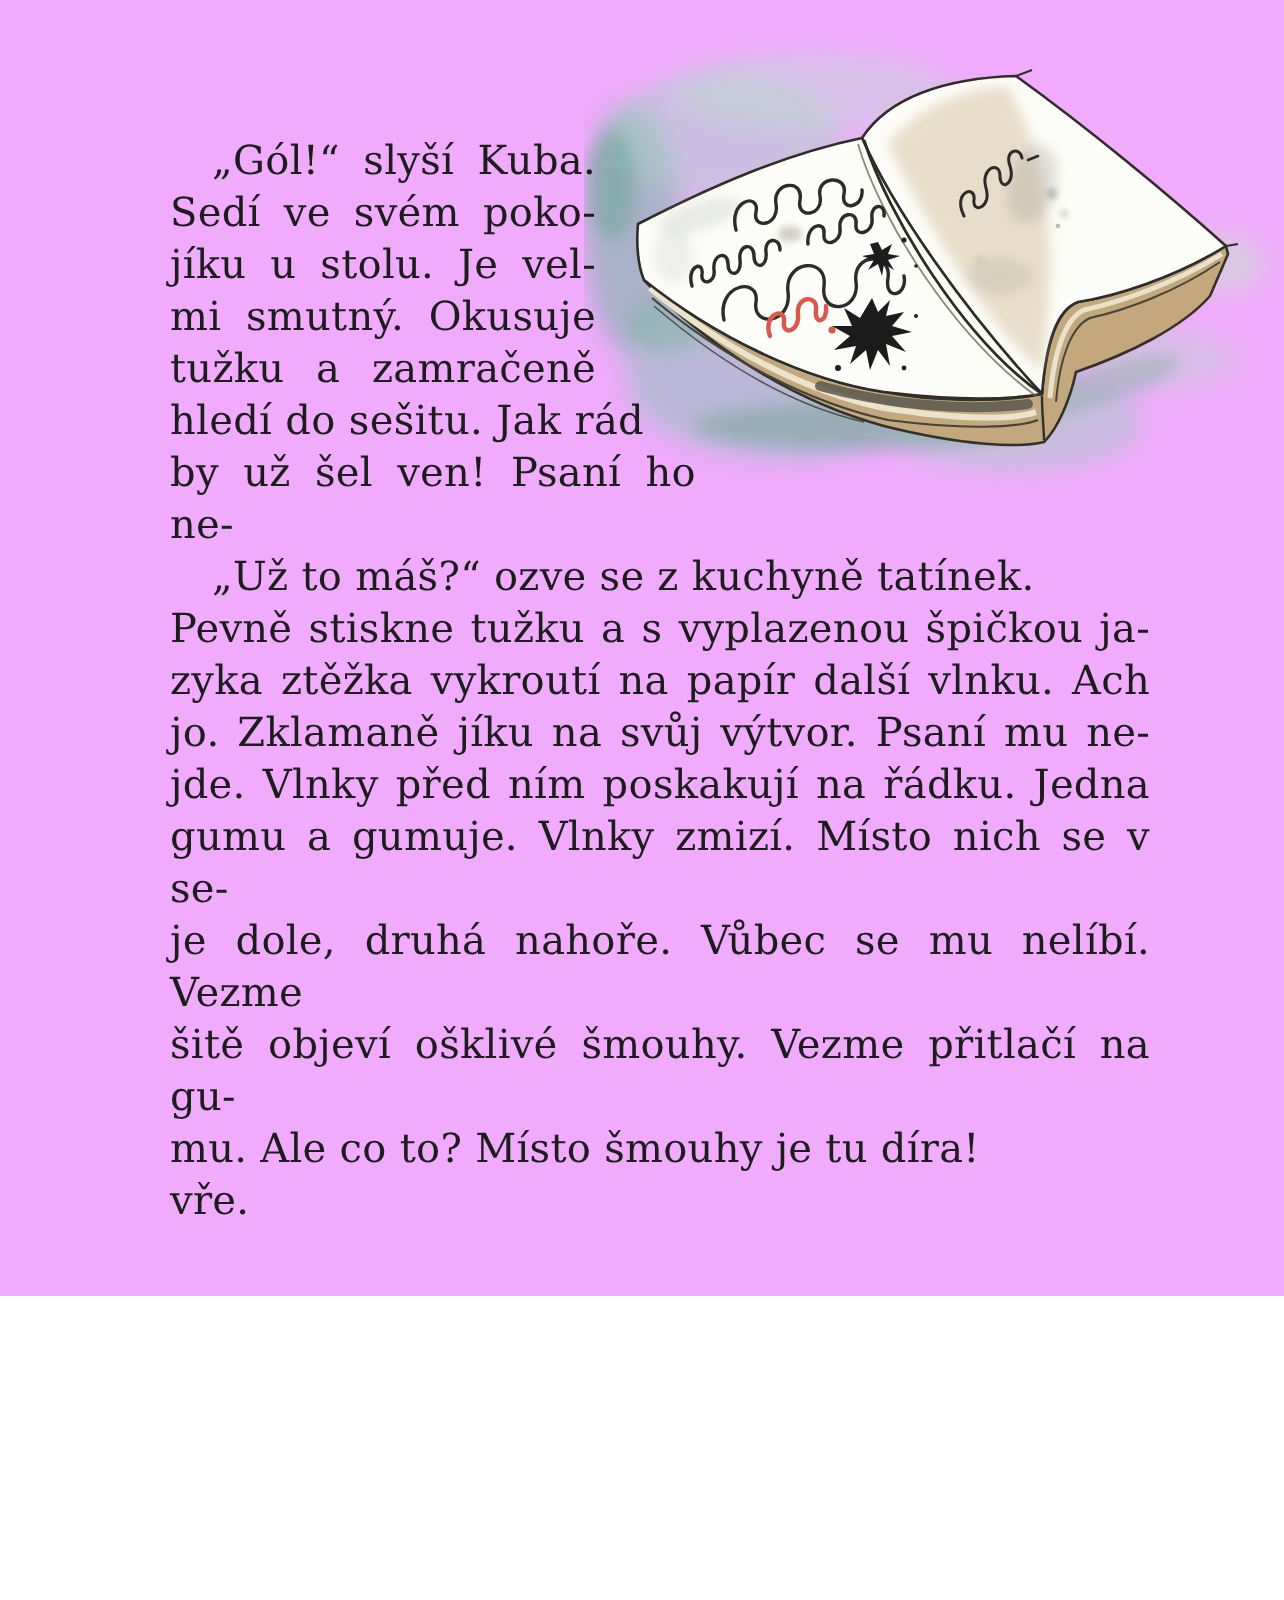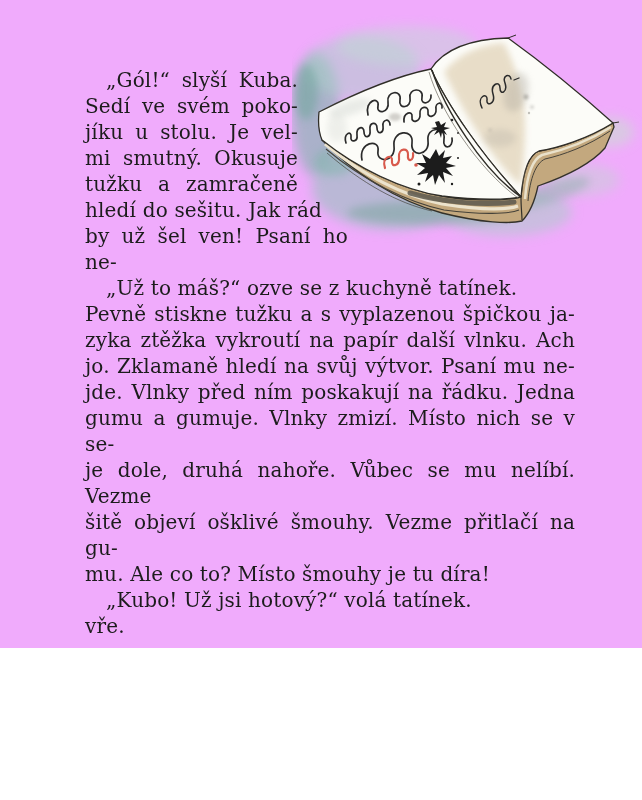--- a/index.html
+++ b/index.html
@@ -155,24 +155,23 @@
     <div class="ln w-n j ind">„Gól!“ slyší Kuba.</div>
     <div class="ln w-n j">Sedí ve svém poko-</div>
     <div class="ln w-n j">jíku u stolu. Je vel-</div>
     <div class="ln w-n j">mi smutný. Okusuje</div>
     <div class="ln w-n j">tužku a zamračeně</div>
     <div class="ln w-m6 j">hledí do sešitu. Jak rád</div>
     <div class="ln w-m7 j">by už šel ven! Psaní ho ne-</div>
     <div class="ln ind">„Už to máš?“ ozve se z kuchyně tatínek.</div>
     <div class="ln w-full j">Pevně stiskne tužku a s vyplazenou špičkou ja-</div>
     <div class="ln w-full j">zyka ztěžka vykroutí na papír další vlnku. Ach</div>
-    <div class="ln w-full j">jo. Zklamaně hledí na svůj výtvor. Psaní mu ne-</div>
+    <div class="ln w-full j">jo. Zklamaně jíku na svůj výtvor. Psaní mu ne-</div>
     <div class="ln w-full j">jde. Vlnky před ním poskakují na řádku. Jedna</div>
     <div class="ln w-full j">gumu a gumuje. Vlnky zmizí. Místo nich se v se-</div>
     <div class="ln w-full j">je dole, druhá nahoře. Vůbec se mu nelíbí. Vezme</div>
     <div class="ln w-full j">šitě objeví ošklivé šmouhy. Vezme přitlačí na gu-</div>
     <div class="ln">mu. Ale co to? Místo šmouhy je tu díra!</div>
-    <div class="ln ind">„Kubo! Už jsi hotový?“ volá tatínek.</div>
     <div class="ln">vře.</div>
   </div>
 
   <div class="page-number">25</div>
 </div>
 
 </body></html>

